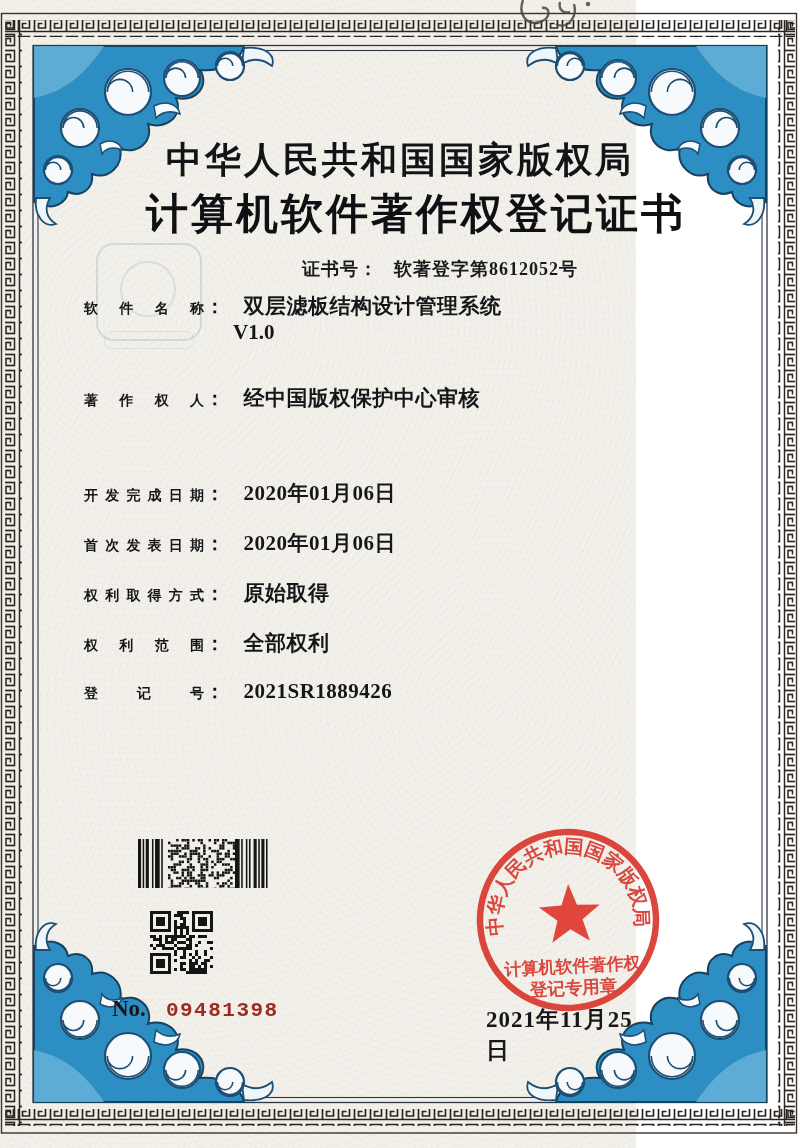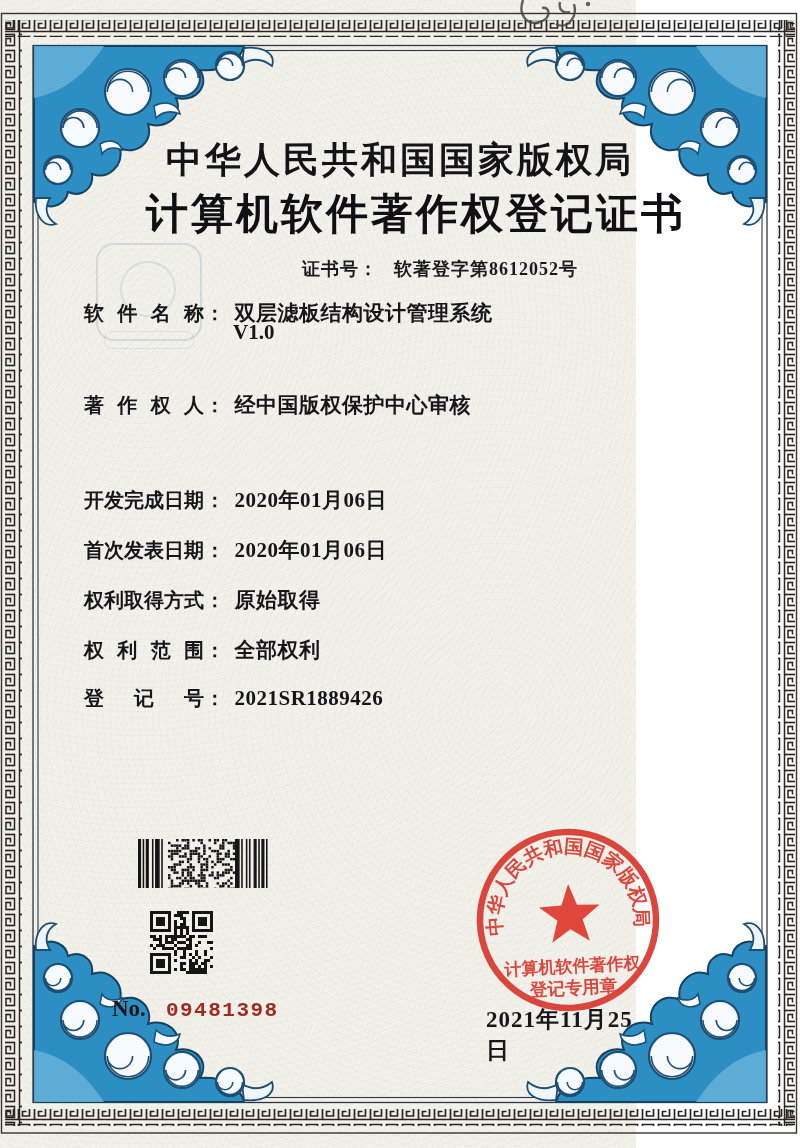--- a/index.html
+++ b/index.html
@@ -15,24 +15,24 @@
   svg.overlay{position:absolute;left:0;top:0;pointer-events:none;}
   .authority{position:absolute;left:0;top:136px;width:800px;text-align:center;
              font-size:36px;font-weight:bold;letter-spacing:3px;color:#141418;}
   .cert-title{position:absolute;left:16px;top:186px;width:800px;text-align:center;
               font-size:42px;font-weight:bold;letter-spacing:3px;color:#101014;}
   .cert-no{position:absolute;top:257px;right:58px;font-size:18px;font-weight:bold;
            letter-spacing:1px;color:#1a1a1e;}
   .cert-no .gap{display:inline-block;width:16px;}
   .fields{position:absolute;left:0;top:0;width:800px;}
   .row{position:absolute;left:84px;white-space:nowrap;}
-  .lbl{display:inline-block;width:120px;font-size:20px;font-weight:bold;
+  .lbl{display:inline-block;width:120px;font-size:14px;font-weight:bold;
        text-align:justify;text-align-last:justify;vertical-align:baseline;margin-top:9px;}
   .colon{display:inline-block;font-size:19.5px;font-weight:bold;margin-left:1px;}
-  .val{display:inline-block;margin-left:10px;font-size:21px;font-weight:bold;
+  .val{display:inline-block;margin-left:19px;font-size:21px;font-weight:bold;
        letter-spacing:0.5px;}
   .val2{position:absolute;left:233px;top:320px;font-size:21px;font-weight:bold;}
   .statement{position:absolute;left:65px;top:735px;width:690px;}
   .statement .sline{font-size:21px;font-weight:bold;line-height:50px;
                     letter-spacing:0.9px;white-space:nowrap;}
   .statement .sline.first{text-indent:40px;}
   .serial{position:absolute;left:112px;top:996px;white-space:nowrap;}
   .serial .no-label{font-size:23px;font-weight:bold;color:#16161a;
                     font-family:"Liberation Serif",serif;}
   .serial .no-value{font-size:21px;font-weight:bold;color:#9c2b22;margin-left:16px;

